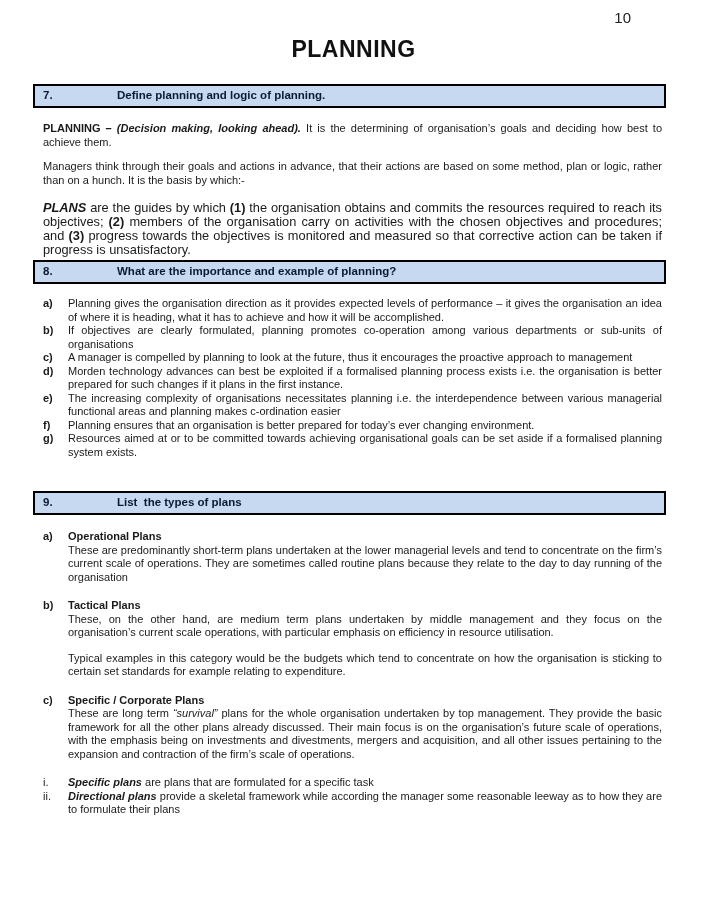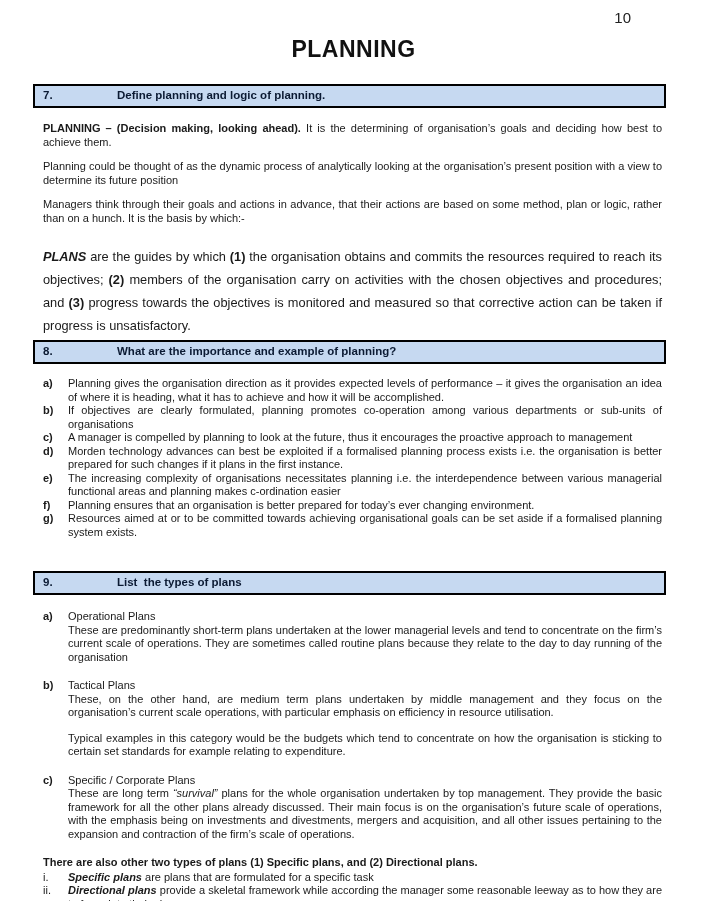--- a/index.html
+++ b/index.html
@@ -50,51 +50,50 @@
     font-size:11px;
     line-height:13.5px;
     text-align:justify;
   }
   .body-7{margin-top:14px;}
   .body-8{margin-top:13px;}
   .body-9{margin-top:15px;}
   p.para{margin:0 0 11px 0;}
   p.plans-para{
     font-size:12.8px;
-    line-height:23px;
-    margin:20px 0 3px 0;
+    line-height:14px;
+    margin:14px 0 3px 0;
   }
   .li{display:flex;}
   .li .marker{flex:0 0 25px;font-weight:bold;}
   .li .marker.plain{font-weight:normal;}
   .li .txt{flex:1;text-align:justify;}
   .plan{margin-bottom:15px;}
-  .plan-title{font-weight:normal;margin:0 0 0 0;}
+  .plan-title{font-weight:bold;margin:0 0 0 0;}
   .plan p{margin:0 0 12px 0;}
   .plan p:last-child{margin-bottom:0;}
   .bold-line{font-weight:bold;margin:0 0 1px 0;text-align:left;}
   .footer-block{margin-top:12px;}
 </style>
 </head>
 <body>
 
 <div class="page">
 
   <div class="page-number">10</div>
 
   <h1 class="title">PLANNING</h1>
 
   <div class="qbar bar-7" style="background: rgb(198, 217, 241); border-color: rgb(0, 0, 0);">
     <span class="qnum">7.</span>
     <span class="qtext">Define planning and logic of planning.</span>
   </div>
 
   <div class="body body-7">
-    <p class="para"><span style="font-weight: bold;">PLANNING </span><span style="font-weight: bold; ">– (Decision making, looking ahead).</span><span> It is the determining of organisation’s goals and deciding how best to achieve them.</span></p>
-    <p class="para">Planning could be thought of as the dynamic process of analytically looking at the organisation’s present position with a view to determine its future position</p>
+    <p class="para"><span style="font-weight: bold;">PLANNING </span><span style="font-weight: bold; font-style: italic;">– (Decision making, looking ahead).</span><span> It is the determining of organisation’s goals and deciding how best to achieve them.</span></p>
     <p class="para">Managers think through their goals and actions in advance, that their actions are based on some method, plan or logic, rather than on a hunch. It is the basis by which:-</p>
     <p class="plans-para"><span style="font-weight: bold; font-style: italic;">PLANS</span><span> are the guides by which </span><span style="font-weight: bold;">(1)</span><span> the organisation obtains and commits the resources required to reach its objectives; </span><span style="font-weight: bold;">(2)</span><span> members of the organisation carry on activities with the chosen objectives and procedures; and </span><span style="font-weight: bold;">(3)</span><span> progress towards the objectives is monitored and measured so that corrective action can be taken if progress is unsatisfactory.</span></p>
   </div>
 
   <div class="qbar bar-8" style="background: rgb(198, 217, 241); border-color: rgb(0, 0, 0);">
     <span class="qnum">8.</span>
     <span class="qtext">What are the importance and example of planning?</span>
   </div>
 
   <div class="body body-8">
@@ -160,21 +159,20 @@
       <div class="li">
         <span class="marker">c)</span>
         <div class="txt">
           <div class="plan-title">Specific / Corporate Plans</div>
           <p><span>These are long term </span><span style="font-style: italic;">“survival”</span><span> plans for the whole organisation undertaken by top management. They provide the basic framework for all the other plans already discussed. Their main focus is on the organisation’s future scale of operations, with the emphasis being on investments and divestments, mergers and acquisition, and all other issues pertaining to the expansion and contraction of the firm’s scale of operations.</span></p>
         </div>
       </div>
     </div>
 
     <div class="footer-block">
-      <p class="bold-line">There are also other two types of plans (1) Specific plans, and (2) Directional plans.</p>
       <div class="li">
         <span class="marker plain">i.</span>
         <div class="txt"><span style="font-weight: bold; font-style: italic;">Specific plans</span><span> are plans that are formulated for a specific task</span></div>
       </div>
       <div class="li">
         <span class="marker plain">ii.</span>
         <div class="txt"><span style="font-weight: bold; font-style: italic;">Directional plans</span><span> provide a skeletal framework while according the manager some reasonable leeway as to how they are to formulate their plans</span></div>
       </div>
     </div>
 

